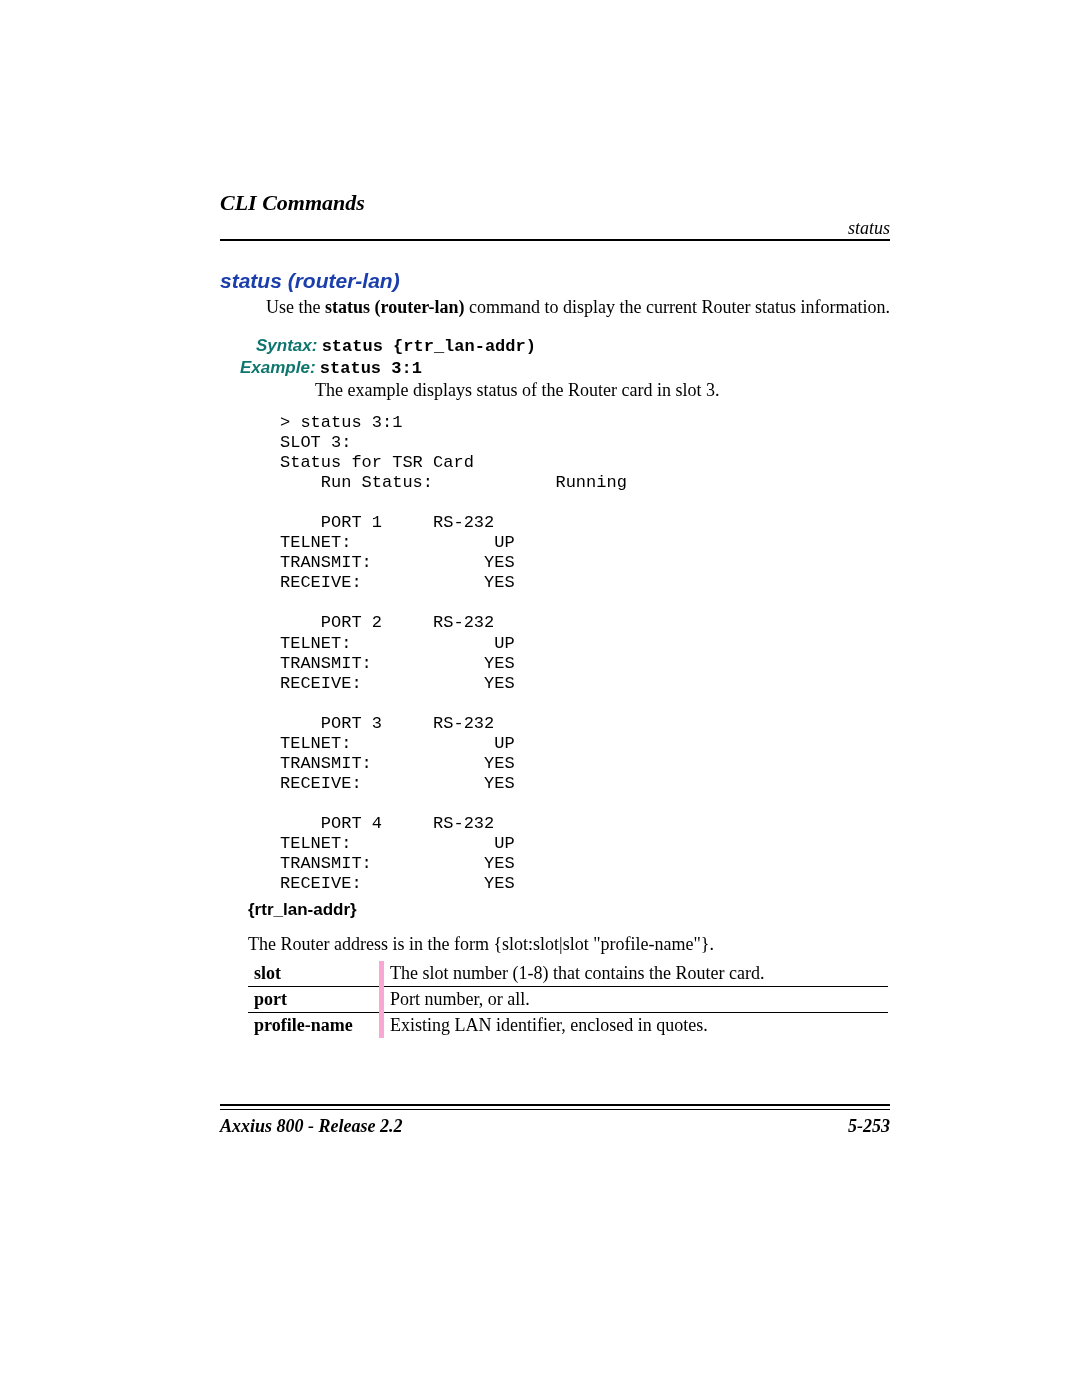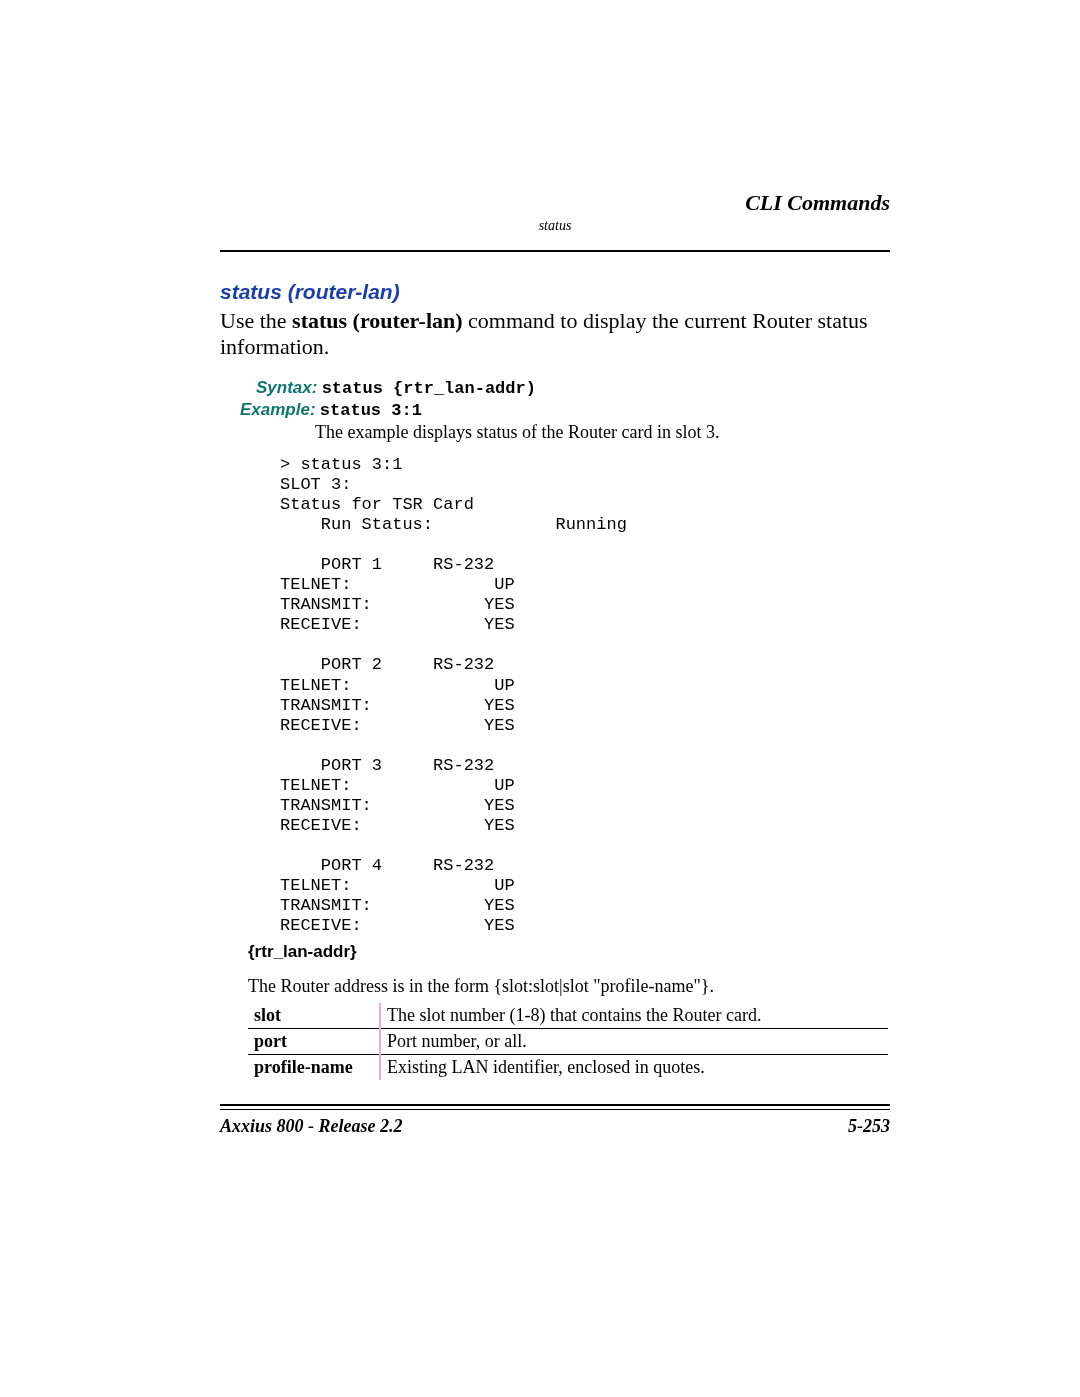--- a/index.html
+++ b/index.html
@@ -12,50 +12,51 @@
     height: 1397px;
     position: relative;
   }
   .page {
     position: absolute;
     top: 190px;
     left: 220px;
     width: 670px;
   }
   .chapter-header {
+    text-align: left;
+    margin-bottom: 2px;
+  }
+  .chapter-title {
+    font-style: italic;
+    font-weight: bold;
+    font-size: 22px;
+  }
+  .section-name {
+    font-style: italic;
+    font-size: 18px;
     text-align: right;
-    margin-bottom: 2px;
-  }
-  .chapter-title {
-    font-style: italic;
-    font-weight: bold;
-    font-size: 22px;
-  }
-  .section-name {
-    font-style: italic;
-    font-size: 14px;
-    text-align: center;
-    margin-bottom: 16px;
+    margin-bottom: 0;
   }
   .hr-thick {
     border: none;
     border-top: 2.5px solid #000;
     margin: 0 0 28px 0;
   }
   .cmd-title {
     color: #1a3eab;
     font-family: Arial, Helvetica, sans-serif;
     font-weight: bold;
     font-style: italic;
     font-size: 21px;
     margin-bottom: 4px;
   }
   .intro-line {
-    font-size: 22px;
+    font-size: 18px;
     margin-bottom: 18px;
+    text-align: right;
   }
   .intro-line .bold { font-weight: bold; }
   .syntax-row {
     margin-left: 36px;
     font-size: 17px;
     margin-bottom: 2px;
   }
   .label-syntax, .label-example {
     color: #0f766e;
     font-family: Arial, Helvetica, sans-serif;
@@ -103,21 +104,21 @@
     margin-left: 28px;
     width: 640px;
     font-size: 18px;
   }
   table.params td {
     padding: 2px 10px 2px 6px;
     vertical-align: top;
   }
   table.params td.pname {
     font-weight: bold;
-    border-right: 2px solid #f9a8d4;
+    border-right: 5px solid #f9a8d4;
     width: 115px;
   }
   table.params tr { border-bottom: 1px solid #000; }
   table.params tr:last-child { border-bottom: none; }
   .footer {
     position: absolute;
     left: 220px;
     width: 670px;
     top: 1104px;
   }

